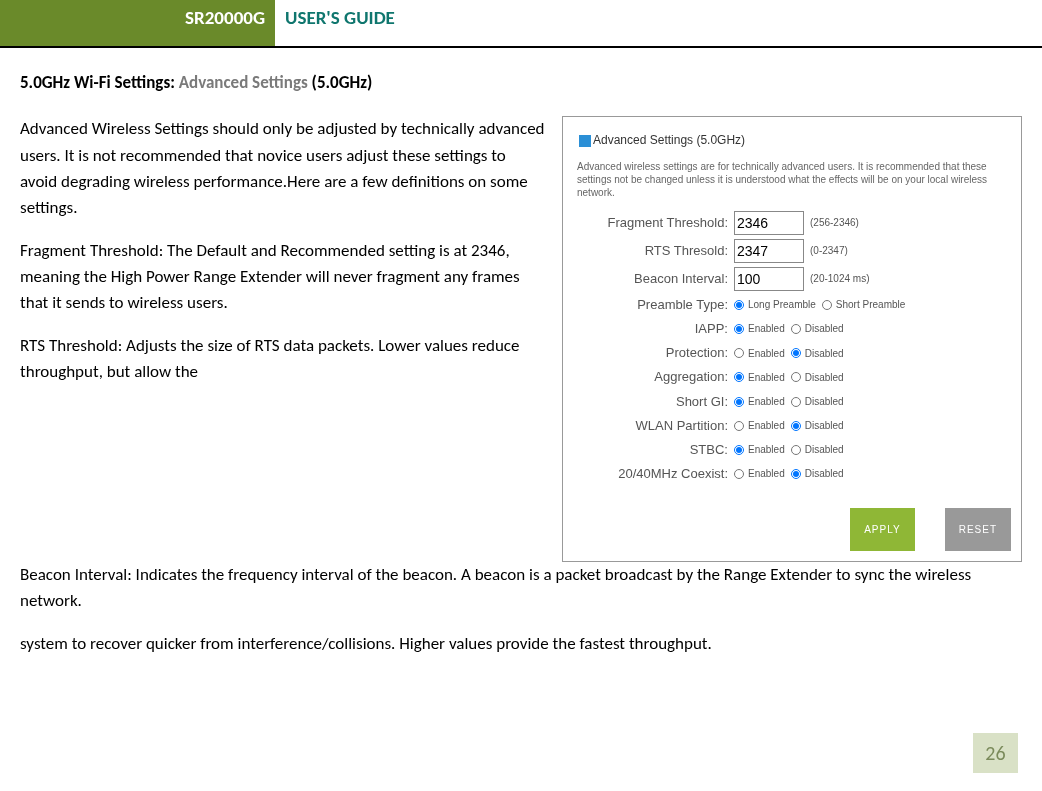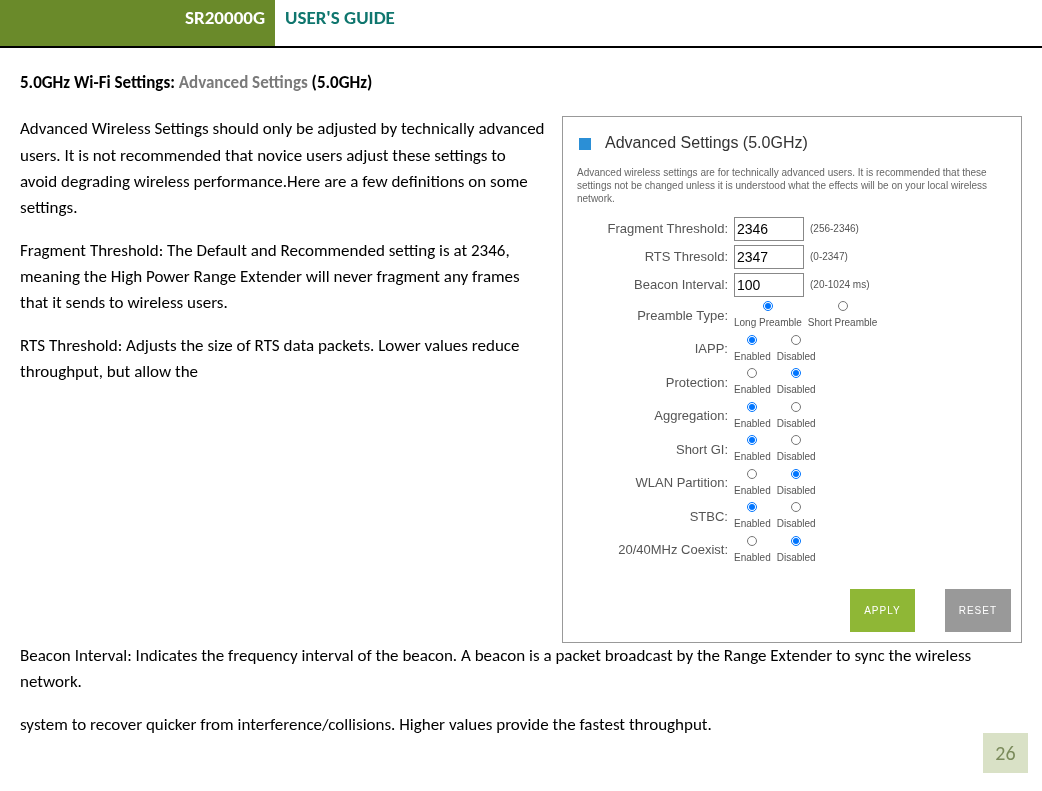--- a/index.html
+++ b/index.html
@@ -58,22 +58,22 @@
       border: 1px solid #999;
       padding: 8px 10px 10px 10px;
       font-family: Arial, sans-serif;
       font-size: 11px;
       color: #333;
       flex-shrink: 0;
     }
     .panel-title {
       display: flex;
       align-items: center;
-      gap: 14px;
-      font-size: 16px;
+      gap: 2px;
+      font-size: 12px;
       color: #333;
       margin: 6px 0 10px 6px;
     }
     .panel-title .sq { width: 12px; height: 12px; background: #2b8fd6; display: inline-block; }
     .panel-desc {
       font-size: 10px;
       color: #666;
       margin: 0 4px 12px 4px;
       line-height: 1.3;
     }
@@ -92,42 +92,42 @@
     }
     .form-input {
       width: 70px;
       height: 24px;
       border: 1px solid #888;
       font-size: 14px;
       padding: 0 2px;
       background: #fff;
     }
     .form-hint { font-size: 10px; color: #555; }
-    .radio-wrap { display: flex; gap: 4px; align-items: center; font-size: 10px; color: #555; flex-direction: column; }
+    .radio-wrap { display: flex; gap: 4px; align-items: center; font-size: 10px; color: #555; }
     .radio-wrap input { width: 10px; height: 10px; }
     .panel-buttons {
       display: flex;
       justify-content: flex-end;
       gap: 6px;
       margin-top: 24px;
     }
     .btn {
       font-size: 10px;
       color: #fff;
       padding: 16px 14px;
       border: none;
       letter-spacing: 1px;
       margin-left: 24px;
     }
     .btn-apply { background: #8fb736; }
     .btn-reset { background: #999; }
     .footer {
       position: absolute;
       bottom: 18px;
-      right: 14px;
+      right: 24px;
       background: #d9e1c6;
       width: 45px;
       height: 40px;
       display: flex;
       align-items: center;
       justify-content: center;
     }
     .footer .num {
       color: #7a8a5a;
       font-size: 20px;

